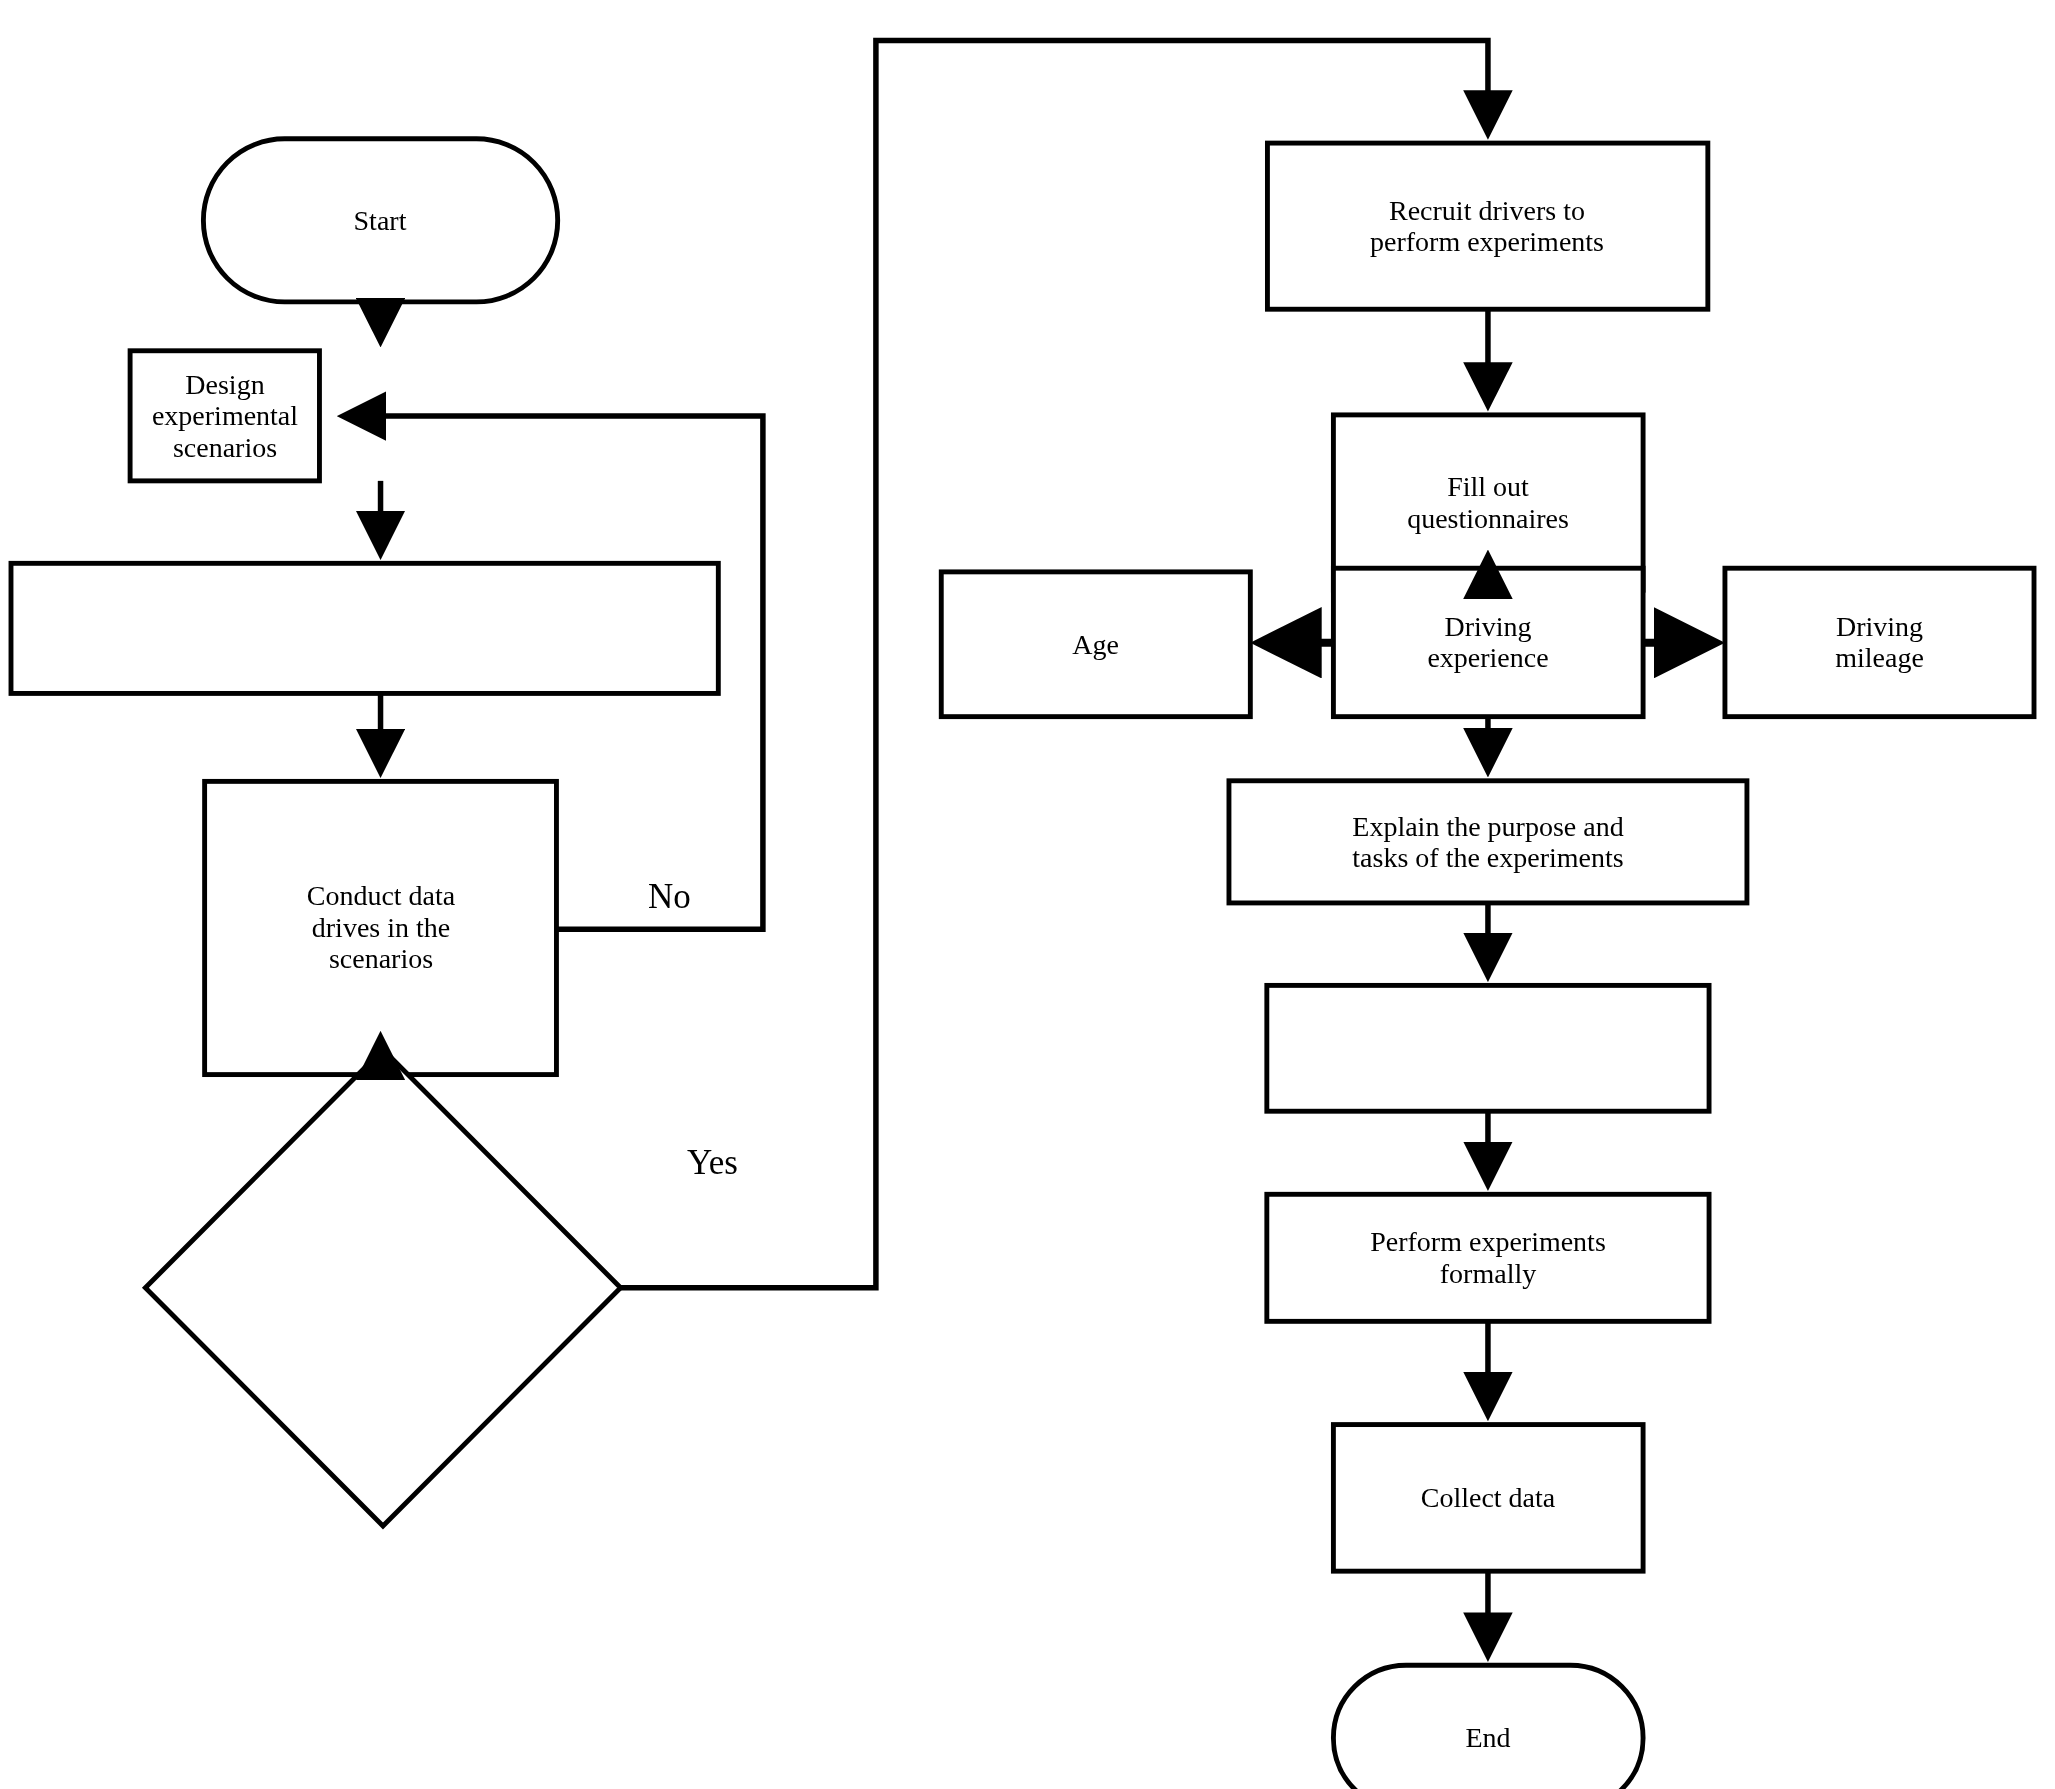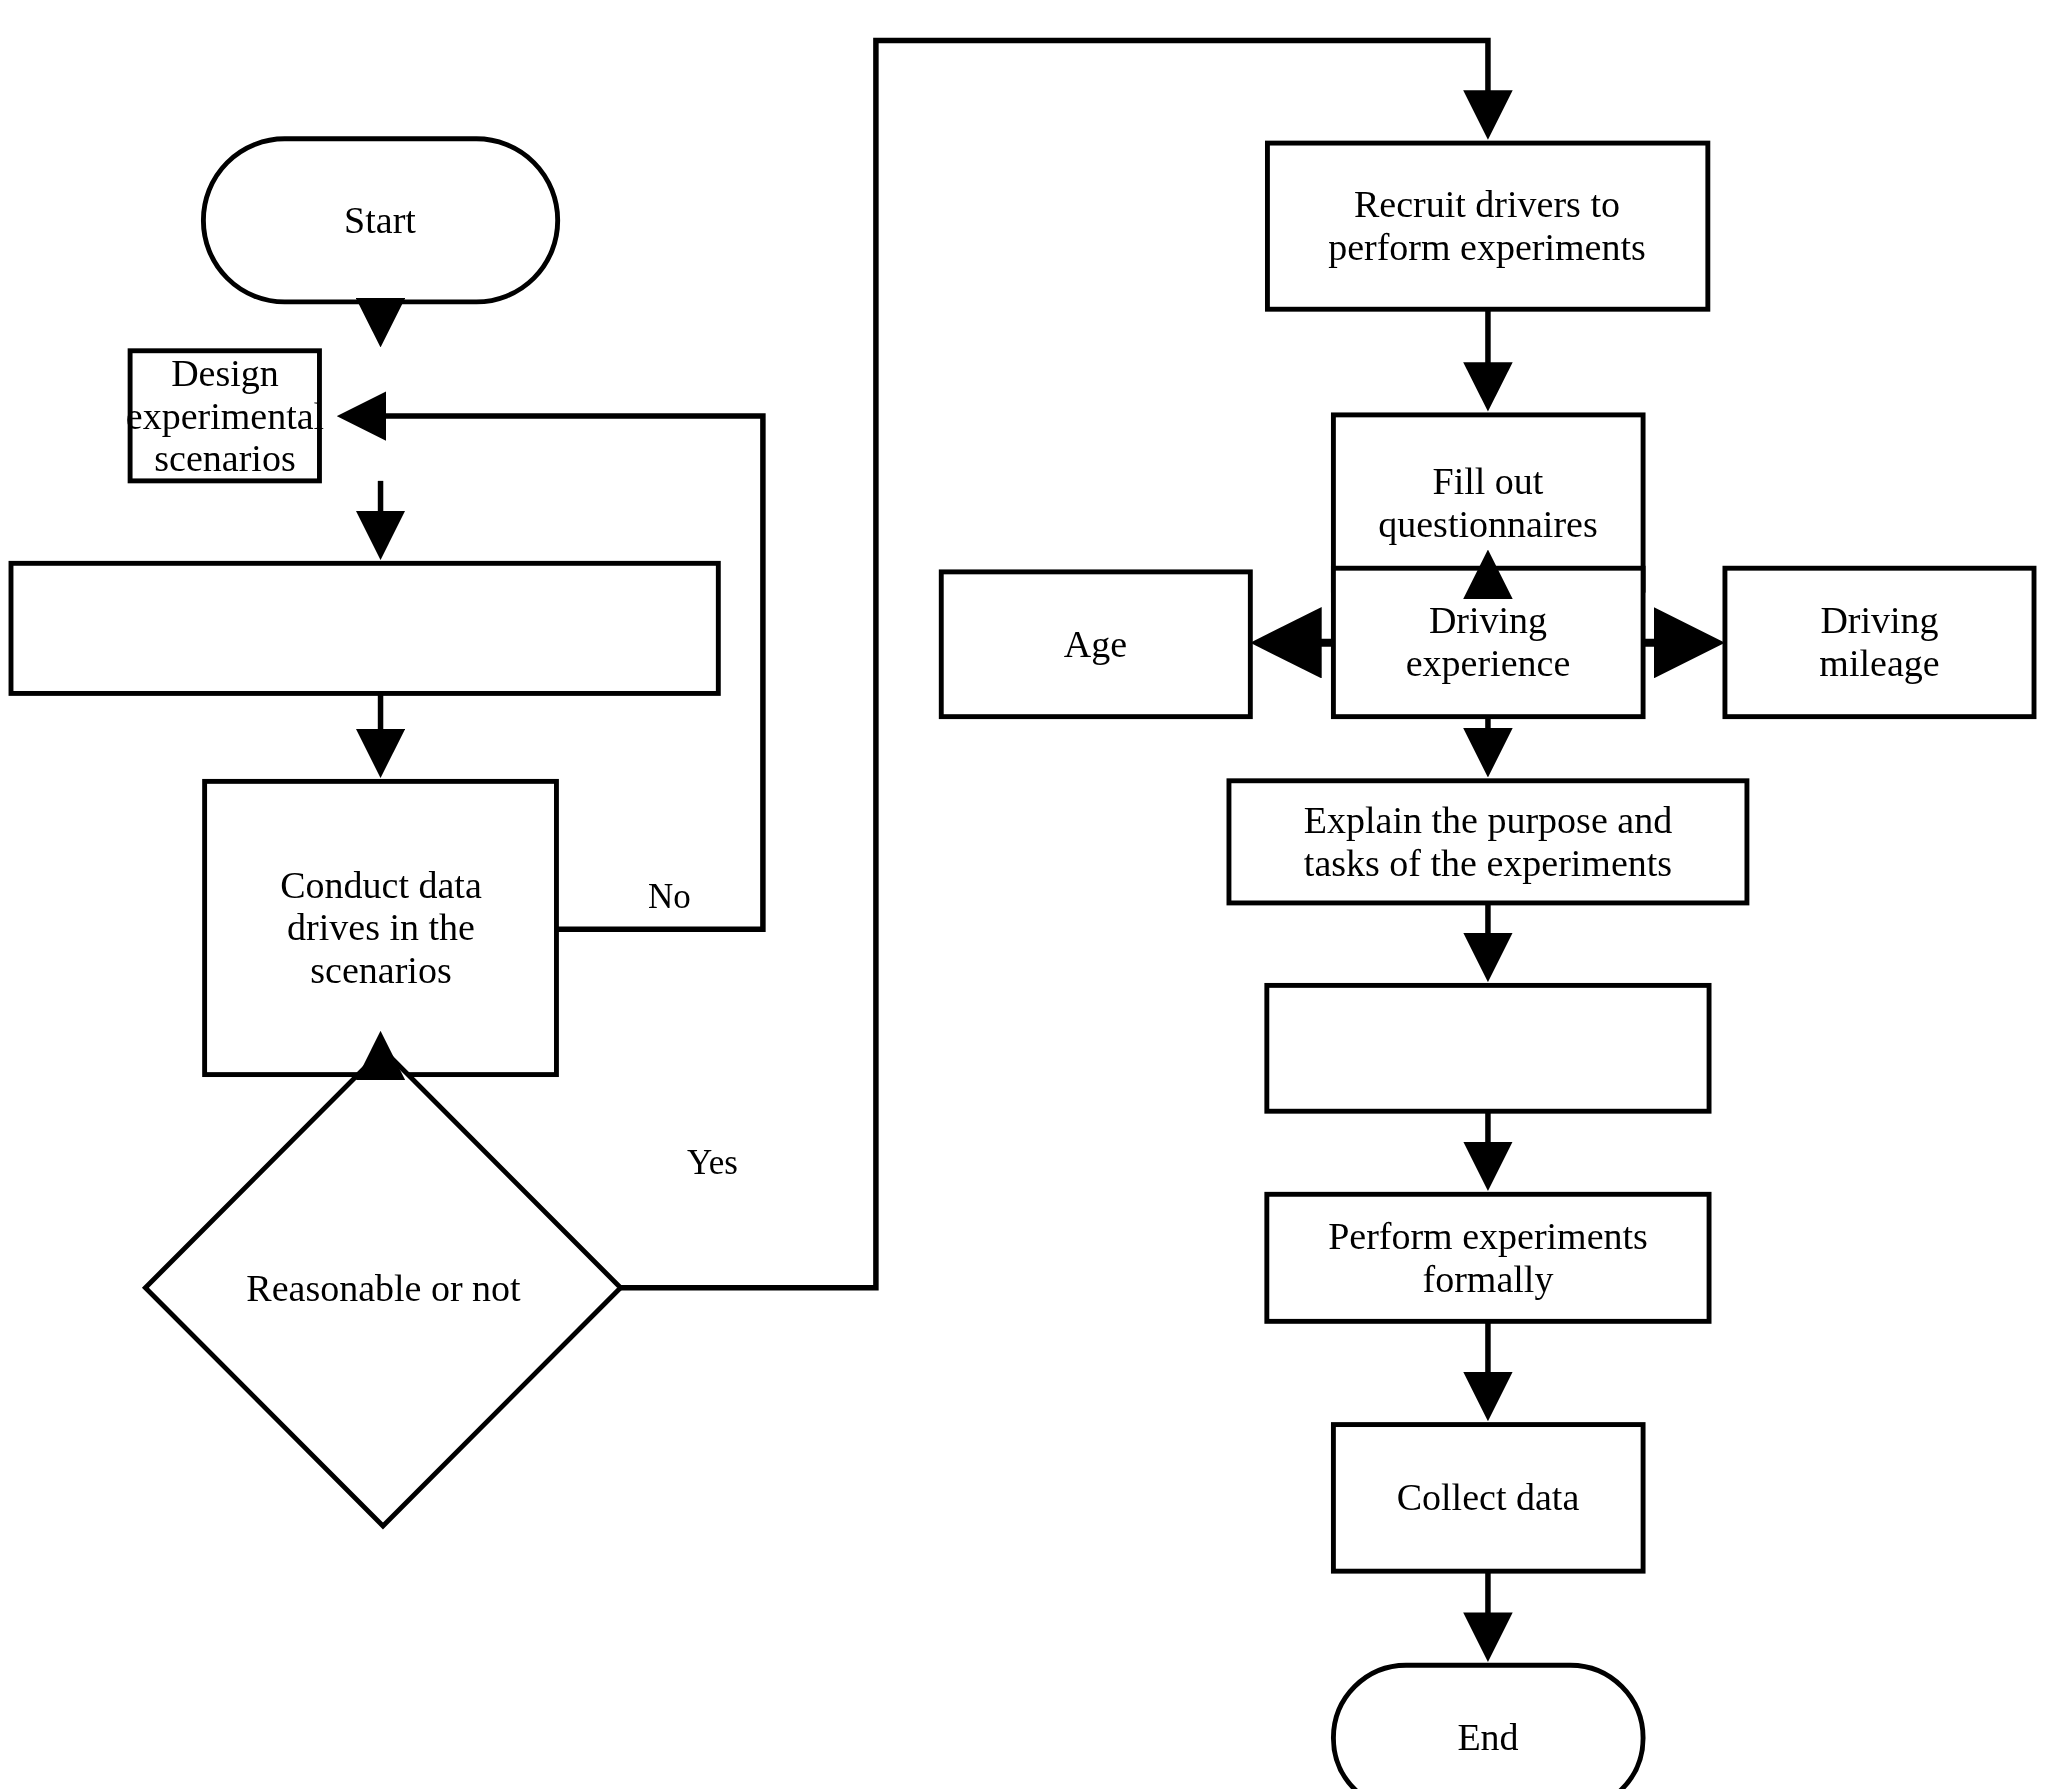--- a/index.html
+++ b/index.html
@@ -24,21 +24,21 @@
     height: 1790px;
   }
   .node-label {
     position: absolute;
     display: flex;
     align-items: center;
     justify-content: center;
     text-align: center;
     color: #000000;
     font-family: "Liberation Serif", "DejaVu Serif", serif;
-    font-size: 38px;
+    font-size: 28px;
     line-height: 1.12;
     letter-spacing: 0px;
     white-space: pre-line;
     box-sizing: border-box;
     pointer-events: none;
   }
   .edge-label {
     position: absolute;
     color: #000000;
     font-family: "Liberation Serif", "DejaVu Serif", serif;
@@ -125,21 +125,20 @@
   <div class="node-label" style="left:203px; top:139px; width:354px; height:163px;">Start</div>
 
   <div class="node-label" style="left:124px; top:351px; width:202px; height:130px;">Design experimental
 scenarios</div>
 
 
   <div class="node-label" style="left:205px; top:781px; width:352px; height:293px;">Conduct data
 drives in the
 scenarios</div>
 
-  <div class="node-label" style="left:158px; top:1245px; width:451px; height:86px;">Reasonable or not</div>
 
   <div class="node-label" style="left:1267px; top:143px; width:440px; height:166px;text-align:center;">Recruit drivers to
 perform experiments</div>
 
   <div class="node-label" style="left:1333px; top:415px; width:310px; height:175px;">Fill out
 questionnaires</div>
 
   <div class="node-label" style="left:941px; top:572px; width:309px; height:145px;">Age</div>
 
   <div class="node-label" style="left:1333px; top:568px; width:310px; height:148px;">Driving

